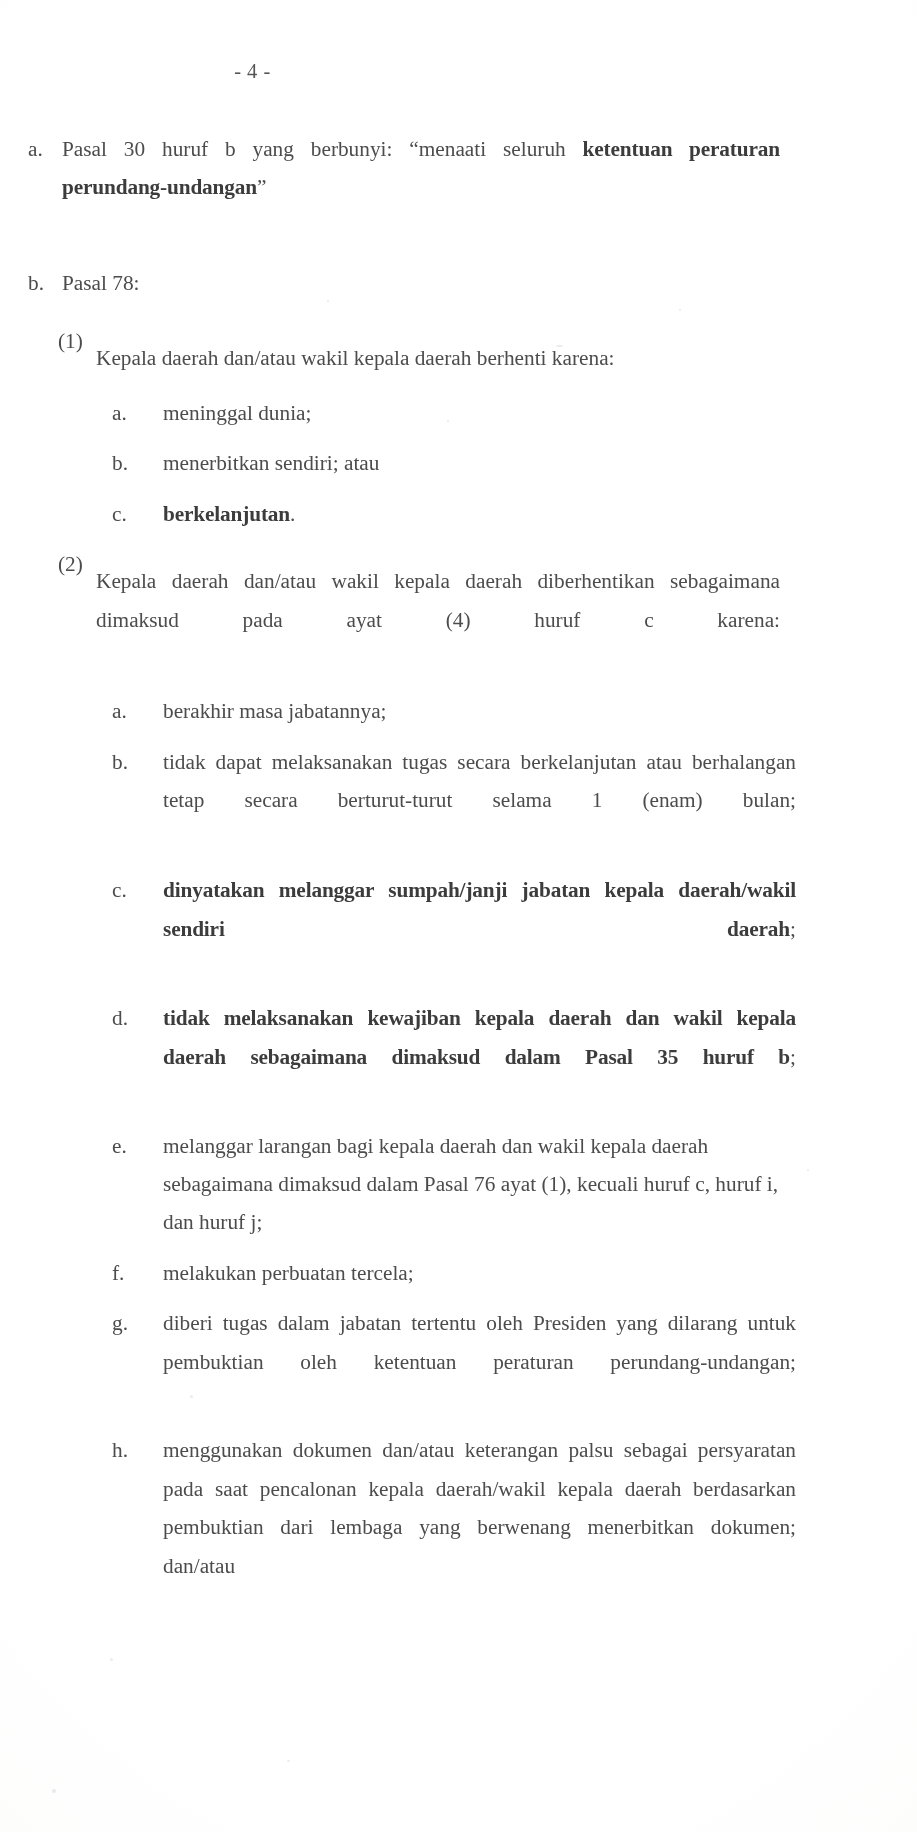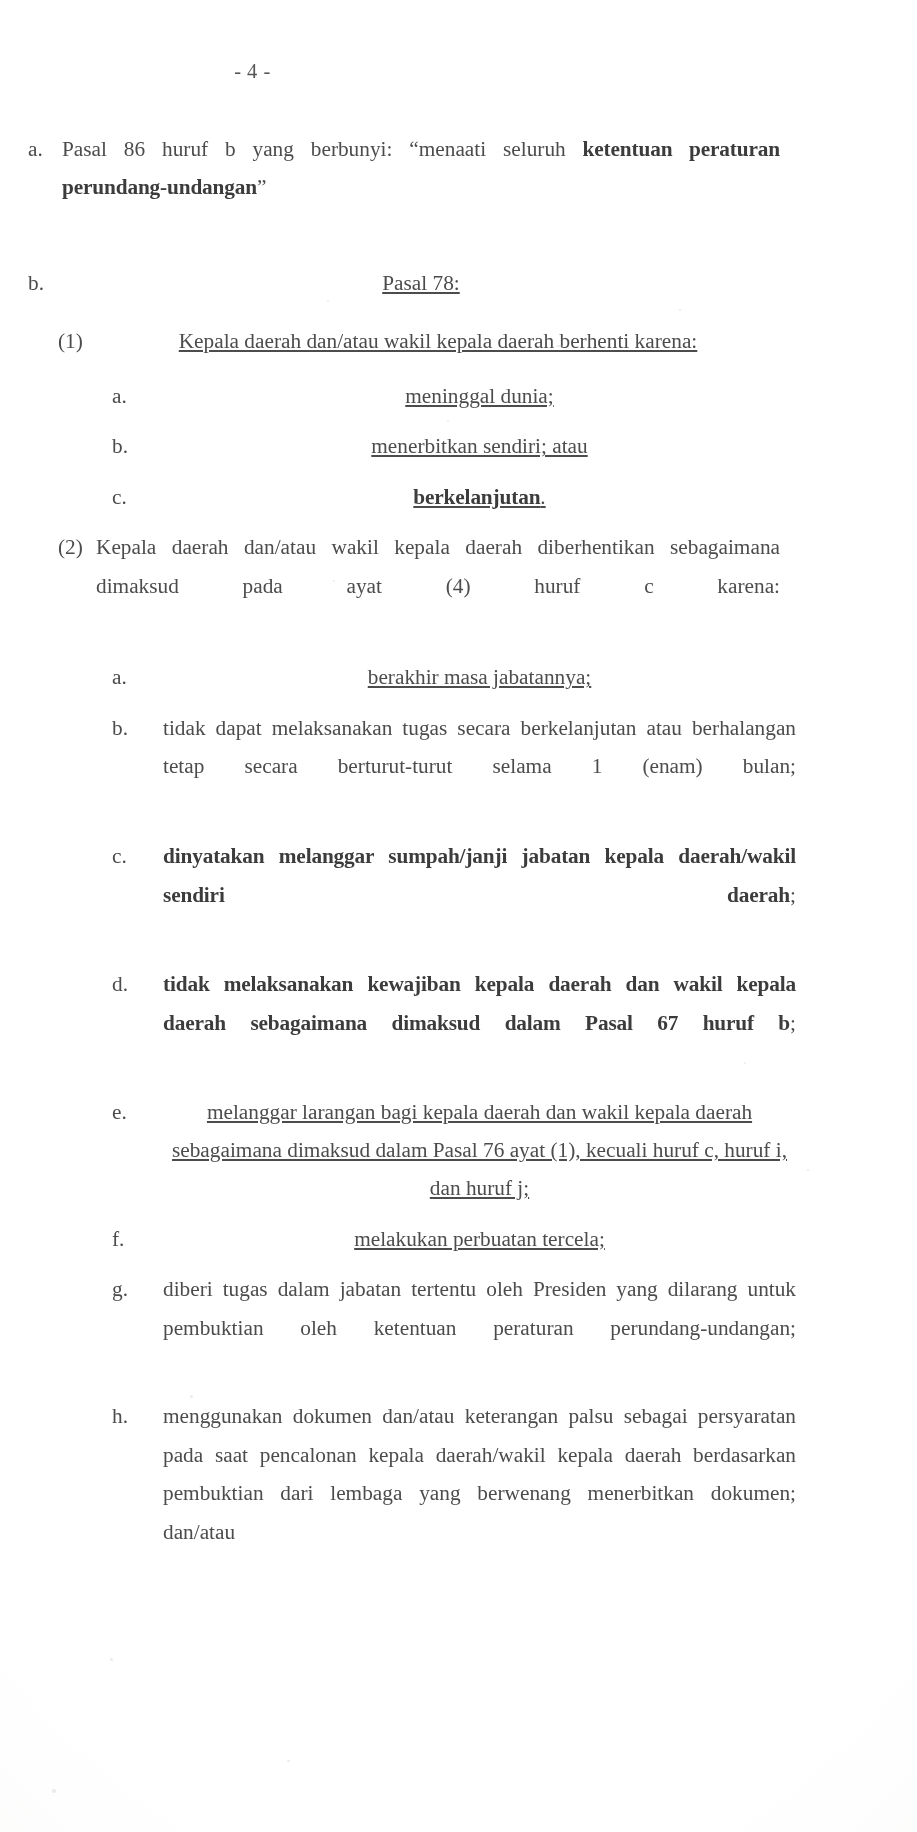--- a/index.html
+++ b/index.html
@@ -83,21 +83,21 @@
     --mw: 34px;
     margin-bottom: 0px;
   }
   .lvl1 .txt { width: 718px; }
 
   
   .lvl2 {
     --mw: 38px;
     margin-left: 30px;
   }
-  .lvl2 .txt { width: 684px; }
+  .lvl2 .txt { width: 684px; margin-top: 17px; }
 
   
   .lvl3 {
     --mw: 35px;
     margin-left: 84px;
   }
   .lvl3 .txt { width: 633px; margin-left: 16px; }
 
   b, .b {
     font-weight: bold;
@@ -107,21 +107,21 @@
 
   
   .txt.jall {
     text-align: justify;
   }
   .txt.jall::after {
     content: "";
     display: inline-block;
     width: 100%;
   }
-  .txt.nojust { text-align: center; text-decoration: underline; }
+  .txt.nojust { text-align: left; }
 
   
   .speck {
     position: absolute;
     background: #b9b7b3;
     border-radius: 50%;
     opacity: 0.55;
   }
 </style>
 </head>
@@ -129,21 +129,21 @@
 
 <div class="page"></div>
 
 <div class="content">
 
   <div class="page-number">- 4 -</div>
 
   <div class="body-block" id="body-block">
       <div class="row lvl1" style="margin-top: 0px;">
         <span class="marker">a.</span>
-        <span class="txt jall"><span>Pasal 86 huruf b yang berbunyi: “menaati seluruh </span><b>ketentuan peraturan perundang-undangan</b><span>”</span></span>
+        <span class="txt jall"><span>Pasal 30 huruf b yang berbunyi: “menaati seluruh </span><b>ketentuan peraturan perundang-undangan</b><span>”</span></span>
       </div>
       <div class="row lvl1" style="margin-top: 19px;">
         <span class="marker">b.</span>
         <span class="txt nojust"><span>Pasal 78:</span></span>
       </div>
       <div class="row lvl2" style="margin-top: 19px;">
         <span class="marker">(1)</span>
         <span class="txt nojust"><span>Kepala daerah dan/atau wakil kepala daerah berhenti karena:</span></span>
       </div>
       <div class="row lvl3" style="margin-top: 17px;">
@@ -169,21 +169,21 @@
       <div class="row lvl3" style="margin-top: 12px;">
         <span class="marker">b.</span>
         <span class="txt jall"><span>tidak dapat melaksanakan tugas secara berkelanjutan atau berhalangan tetap secara berturut-turut selama 1 (enam) bulan;</span></span>
       </div>
       <div class="row lvl3" style="margin-top: 13px;">
         <span class="marker">c.</span>
         <span class="txt jall"><b>dinyatakan melanggar sumpah/janji jabatan kepala daerah/wakil sendiri daerah</b><span>;</span></span>
       </div>
       <div class="row lvl3" style="margin-top: 13px;">
         <span class="marker">d.</span>
-        <span class="txt jall"><b>tidak melaksanakan kewajiban kepala daerah dan wakil kepala daerah sebagaimana dimaksud dalam Pasal 67 huruf b</b><span>;</span></span>
+        <span class="txt jall"><b>tidak melaksanakan kewajiban kepala daerah dan wakil kepala daerah sebagaimana dimaksud dalam Pasal 35 huruf b</b><span>;</span></span>
       </div>
       <div class="row lvl3" style="margin-top: 12px;">
         <span class="marker">e.</span>
         <span class="txt nojust"><span>melanggar larangan bagi kepala daerah dan wakil kepala daerah sebagaimana dimaksud dalam Pasal 76 ayat (1), kecuali huruf c, huruf i, dan huruf j;</span></span>
       </div>
       <div class="row lvl3" style="margin-top: 12px;">
         <span class="marker">f.</span>
         <span class="txt nojust"><span>melakukan perbuatan tercela;</span></span>
       </div>
       <div class="row lvl3" style="margin-top: 12px;">

